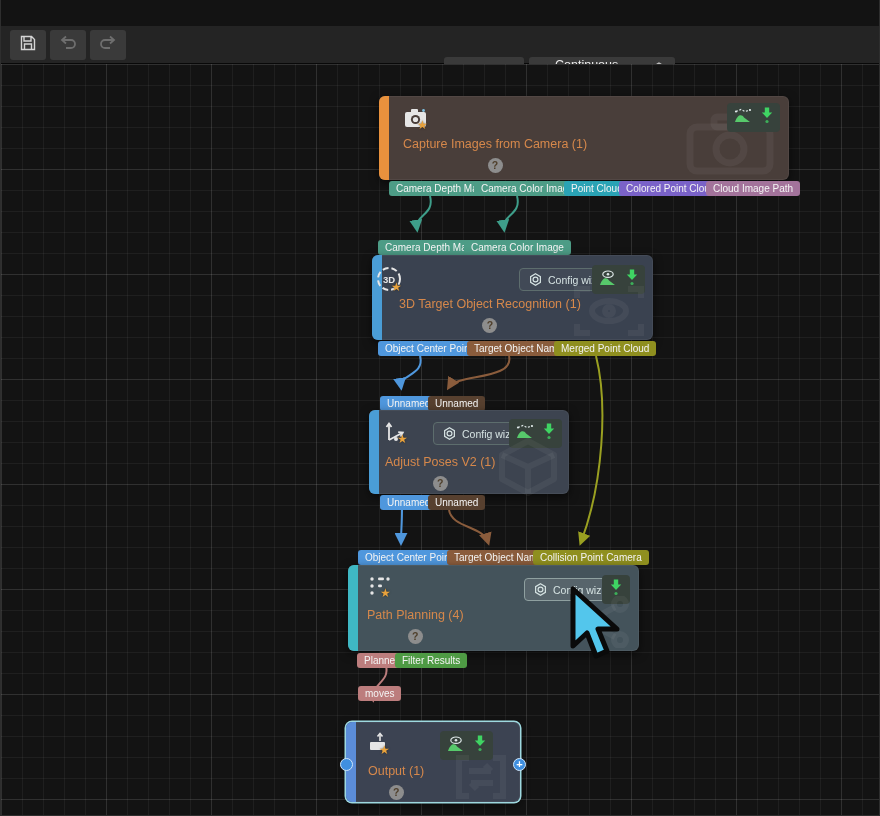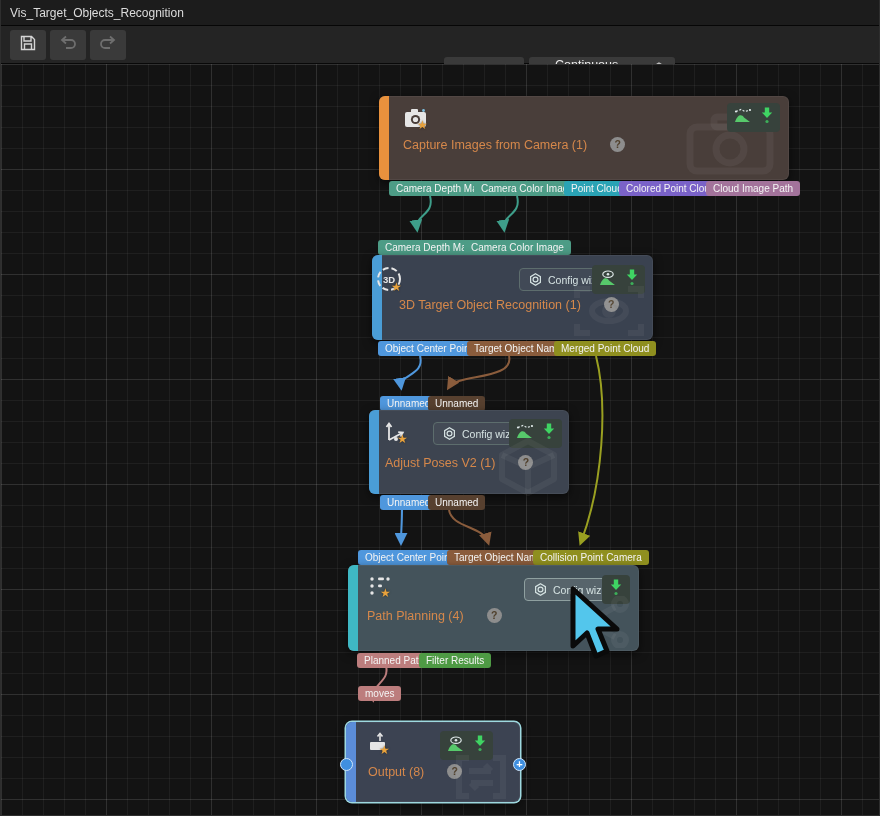--- a/index.html
+++ b/index.html
@@ -17,44 +17,41 @@
     background-image:
       linear-gradient(rgba(255,255,255,0.075) 1px,transparent 1px),
       linear-gradient(90deg,rgba(255,255,255,0.075) 1px,transparent 1px),
       linear-gradient(rgba(255,255,255,0.05) 1px,transparent 1px),
       linear-gradient(90deg,rgba(255,255,255,0.05) 1px,transparent 1px);
     background-size:105px 105px,105px 105px,21px 21px,21px 21px;}
   .wires{position:absolute;left:0;top:0;pointer-events:none;}
   
   .node{position:absolute;border-radius:6px;box-shadow:0 3px 10px rgba(0,0,0,.55);border:1px solid rgba(255,255,255,.05);}
   .nbar{position:absolute;left:-1px;top:-1px;bottom:-1px;width:10px;border-radius:6px 0 0 6px;}
-  .ntitle{position:absolute;font-size:12.5px;color:#d6884b;white-space:nowrap;display:flex;align-items:center;gap:23px;}
+  .ntitle{position:absolute;font-size:12.5px;color:#d6884b;white-space:nowrap;display:flex;align-items:center;gap:7px;flex-direction:column;}
   .qmark{display:inline-block;width:15px;height:15px;border-radius:50%;background:#8d8d8d;color:#50402c;font-size:10.5px;font-weight:bold;text-align:center;line-height:15px;}
   .cfg-btn{position:absolute;height:23px;border:1px solid #5d6d6d;background:rgba(255,255,255,.04);border-radius:4px;color:#d5e2e2;font-size:10.5px;display:flex;align-items:center;gap:6px;padding:0 9px;white-space:nowrap;}
   .cfg-btn.hover{background:rgba(255,255,255,.10);border-color:#8fa0a0;}
   .icon-group{position:absolute;background:#37423c;border-radius:4px;display:flex;align-items:center;gap:9px;padding:4px 7px;}
   .ghost{position:absolute;opacity:1;}
   
   .chip{position:absolute;height:15px;line-height:15px;border-radius:3px;font-size:10px;color:#f4f4f4;padding:0 7px;white-space:nowrap;}
   .p-teal{background:#4d9c86}.p-cyan{background:#2aa3b5}.p-purple{background:#7a62c8}.p-mauve{background:#a3739b}
   .p-blue{background:#4f97dd}.p-brown{background:#8a5c3c}.p-browndark{background:#57402f}
   .p-olive{background:#8f8f1f}.p-rose{background:#bc7d7d}.p-green{background:#4e9a44}
   .handle{position:absolute;width:13px;height:13px;border-radius:50%;background:#3f8fe0;border:1px solid #cfe6fa;}
   .handle.plus{color:#fff;font-size:11px;font-weight:bold;text-align:center;line-height:11px;}
   .star{position:absolute;color:#e8a23c;font-size:12px;text-shadow:0 0 2px #00000088;}
   .selected{box-shadow:0 0 0 1.5px #9ed9e0,0 3px 10px rgba(0,0,0,.55);}
 </style>
 </head>
 <body>
 
 <div class="stage">
 
-  <div class="titlebar">
-    <span>Vis_Target_Objects_Recognition</span>
-  </div>
 
   <div class="toolbar">
     <div class="tool-btn" style="left:9px">
       <span>
         <svg width="18" height="18" viewBox="0 0 18 18">
             <path d="M2.5 2.5 h10 l3 3 v10 h-13 z M5 2.5 v4.5 h7 v-4.5 M5.5 15 v-5 h7 v5" fill="none" stroke="#d5d5d5" stroke-width="1.4"></path>
           </svg>
       </span>
     </div>
     <div class="tool-btn" style="left:49px">
@@ -319,21 +316,21 @@
             <g fill="none" stroke="rgba(255,255,255,0.05)" stroke-width="6">
               <circle cx="44" cy="8" r="6"></circle>
               <circle cx="12" cy="26" r="6"></circle>
               <circle cx="44" cy="44" r="6"></circle>
               <path d="M39,11 L17,23 M17,29 L39,41"></path>
             </g>
           </svg>
       </div>
     </div>
     <div class="chip p-rose" style="left:356px;top:589px">Planned Path</div>
-    <div class="chip p-green" style="left:418px;top:589px">Filter Results</div>
+    <div class="chip p-green" style="left:394px;top:589px">Filter Results</div>
 
     <div class="chip p-rose" style="left:357px;top:622px">moves</div>
     <div class="node selected" style="left:345px;top:658px;width:174px;height:80px;background:#3c4352">
       <div class="nbar" style="background:#5b8dd9"></div>
       <div style="position:absolute;left:21px;top:8px">
         <svg width="24" height="24" viewBox="0 0 24 24">
             <rect x="2" y="11" width="15" height="8" rx="1" fill="#e6e6e6"></rect>
             <path d="M12,10 L12,3" stroke="#e6e6e6" stroke-width="1.6"></path>
             <path d="M9.5,5.5 L12,2.5 L14.5,5.5" fill="none" stroke="#e6e6e6" stroke-width="1.6"></path>
           </svg>
@@ -348,21 +345,21 @@
             </svg>
         </span>
         <span>
           <svg width="12" height="17" viewBox="0 0 12 17">
               <polygon points="6,11 0.8,5.4 3.8,5.4 3.8,0.5 8.2,0.5 8.2,5.4 11.2,5.4" fill="#3fd463"></polygon>
               <circle cx="6" cy="14.5" r="1.6" fill="#3fd463" opacity="0.75"></circle>
             </svg>
         </span>
       </div>
       <div class="ntitle" style="left:21px;top:41px">
-        <span>Output (8)</span>
+        <span>Output (1)</span>
         <span class="qmark">?</span>
       </div>
       <div class="ghost" style="right:12px;top:32px">
         <svg width="52" height="44" viewBox="0 0 52 44">
             <g fill="none" stroke="rgba(255,255,255,0.05)" stroke-width="6">
               <path d="M14,3 H4 V41 H14"></path>
               <path d="M38,3 H48 V41 H38"></path>
               <path d="M14,16 H36 M36,16 L30,10 M16,28 H38 M16,28 L22,34"></path>
             </g>
           </svg>

